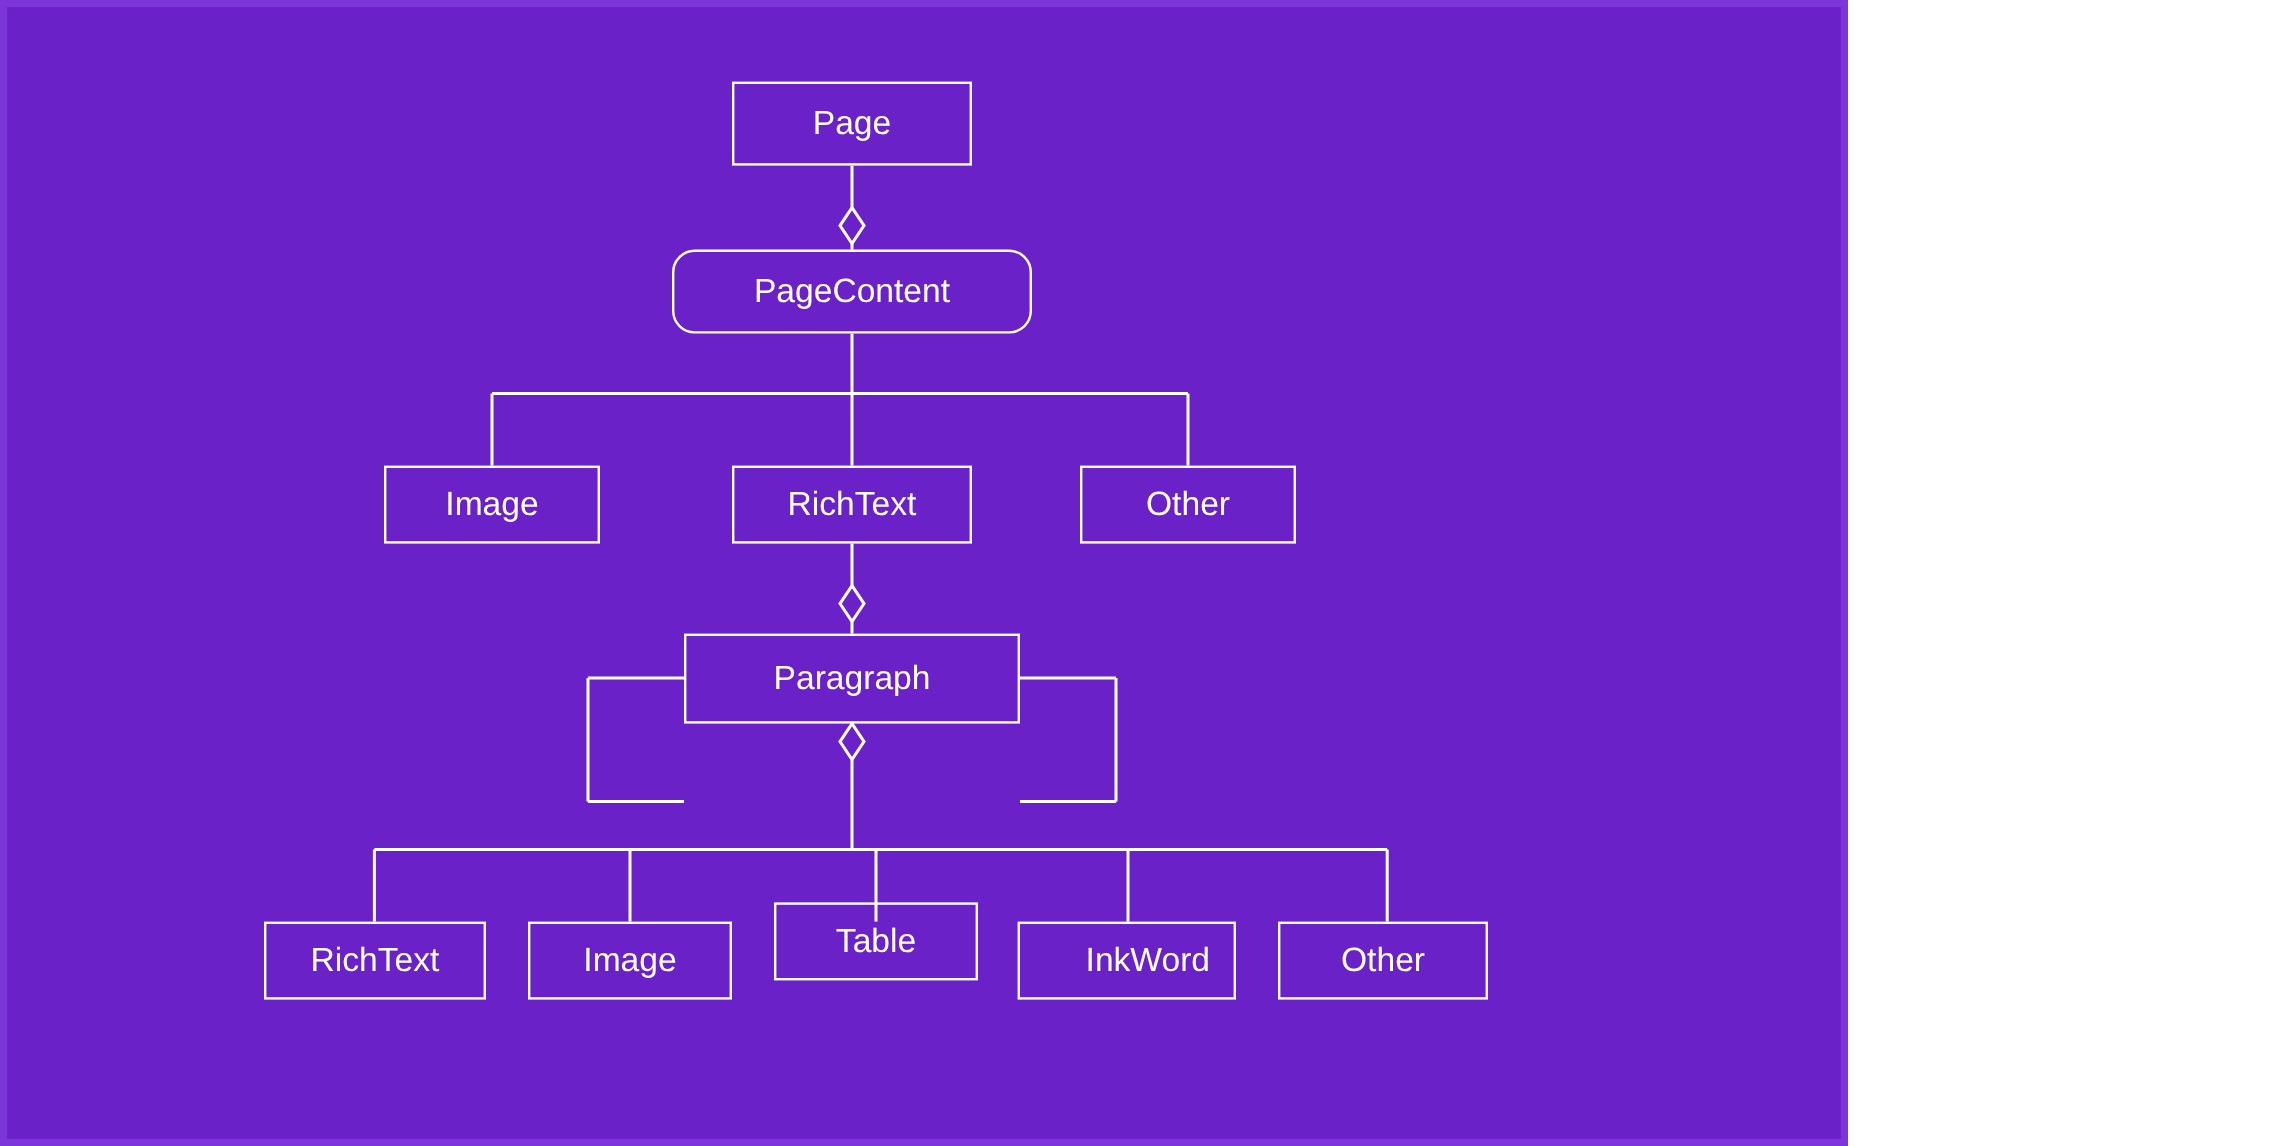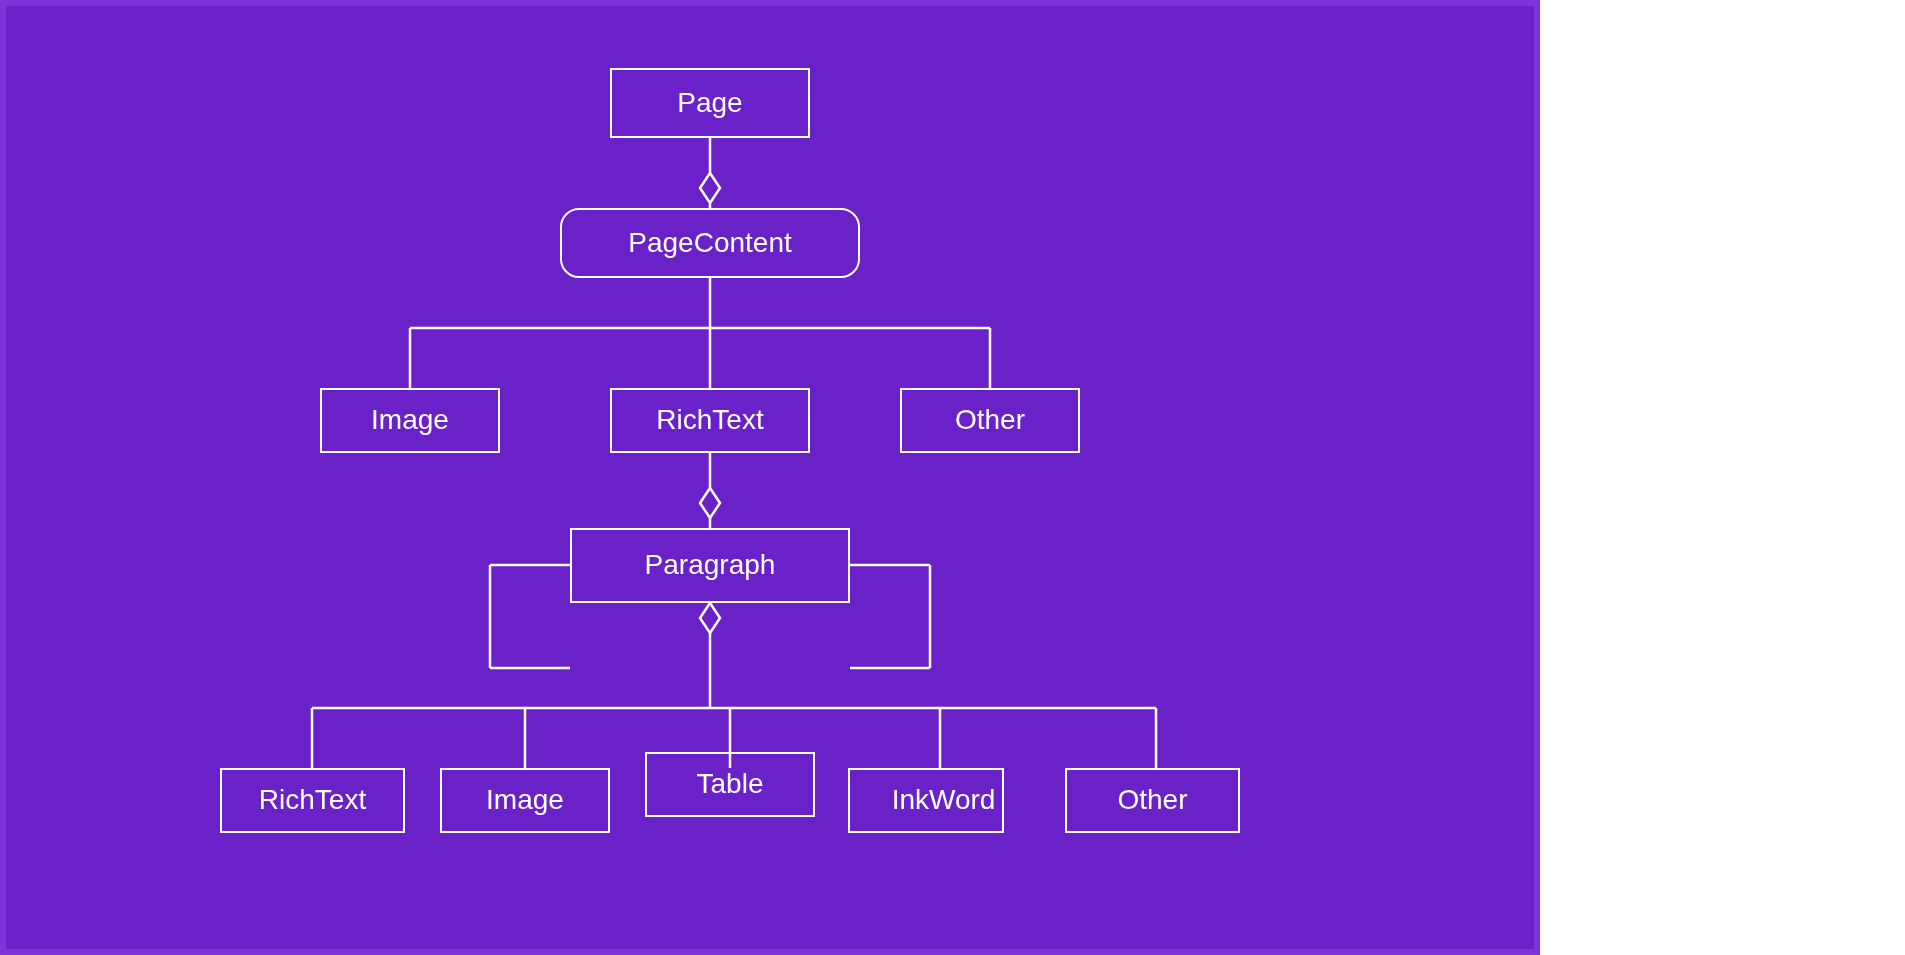--- a/index.html
+++ b/index.html
@@ -132,21 +132,21 @@
     </div>
 
     <div class="box" style="left:220px; top:720px; width:170px; height:65px;">
       <span>Image</span>
     </div>
 
     <div class="box" style="left:425px; top:704px; width:170px; height:65px;">
       <span>Table</span>
     </div>
 
-    <div class="box" style="left:628px; top:720px; width:156px; height:65px;padding-left:35px;">
+    <div class="box" style="left:628px; top:720px; width:182px; height:65px;padding-left:35px;">
       <span>InkWord</span>
     </div>
 
     <div class="box" style="left:845px; top:720px; width:175px; height:65px;">
       <span>Other</span>
     </div>
   </div>
 </div>
 
 </body></html>

